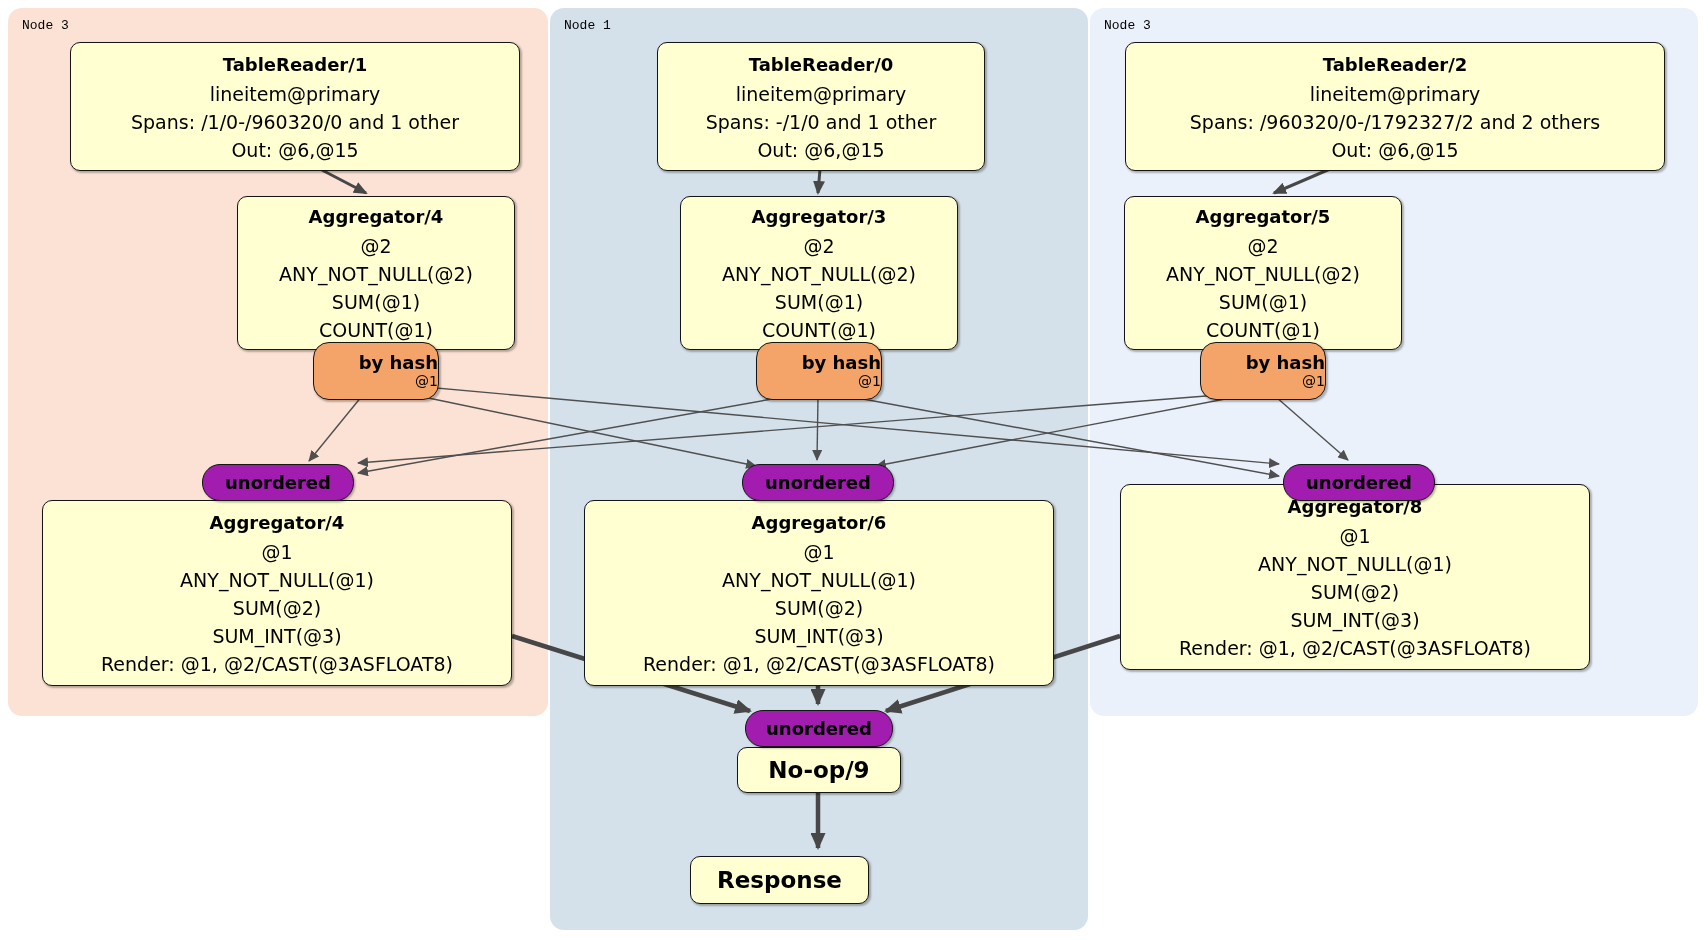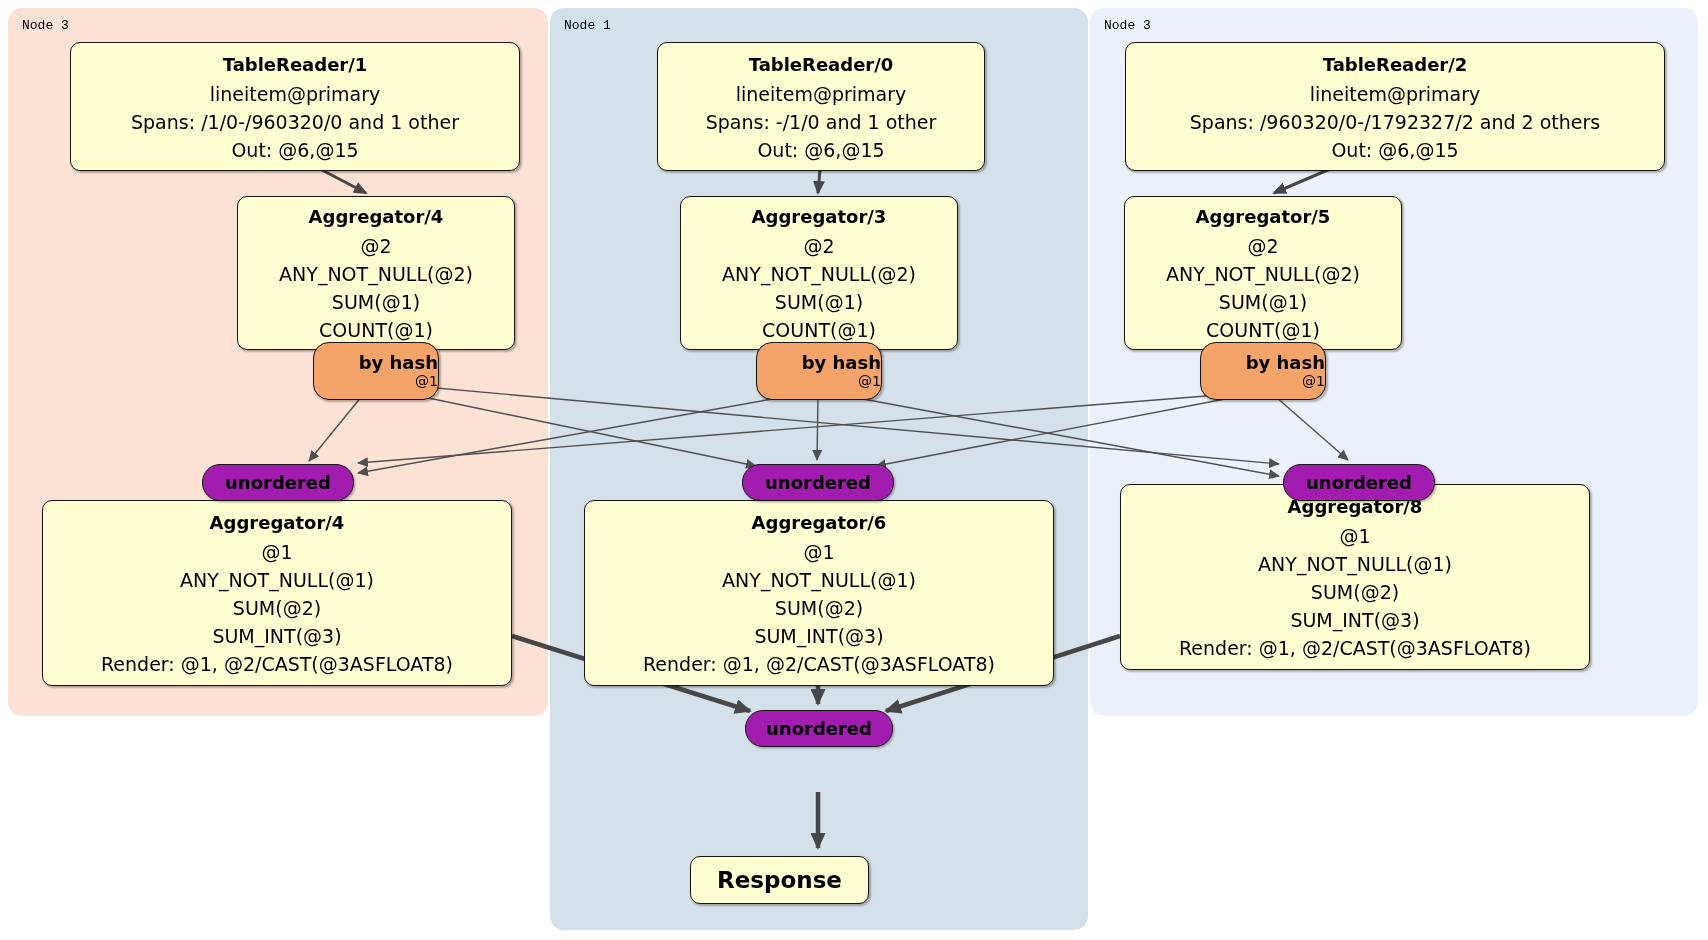--- a/index.html
+++ b/index.html
@@ -156,17 +156,20 @@
     <div class="l">@1</div>
     <div class="l">ANY_NOT_NULL(@1)</div>
     <div class="l">SUM(@2)</div>
     <div class="l">SUM_INT(@3)</div>
     <div class="l">Render: @1, @2/CAST(@3ASFLOAT8)</div>
   </div>
 
   <div class="oval" style="left:745px;top:710px;width:146px;height:35px;">
     <span>unordered</span>
   </div>
+  <div class="pbox" style="left:737px;top:747px;width:162px;height:44px;">
+    <div class="bigt">No-op/9</div>
+  </div>
   <div class="pbox" style="left:690px;top:856px;width:177px;height:46px;">
     <div class="bigt">Response</div>
   </div>
 
 </div>
 
 </body></html>

